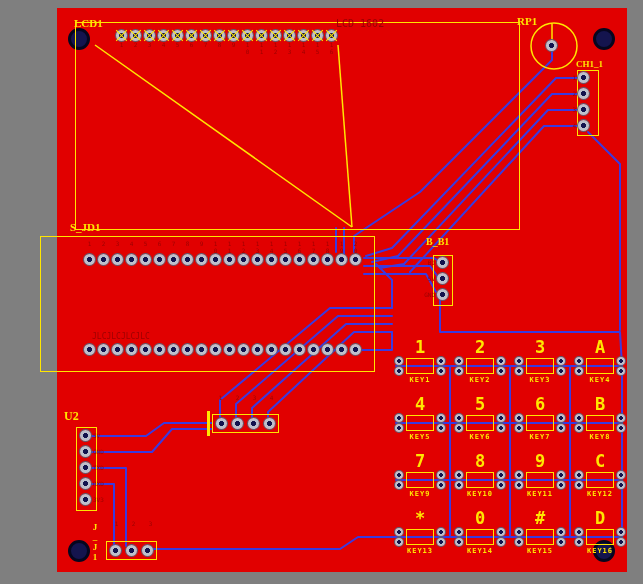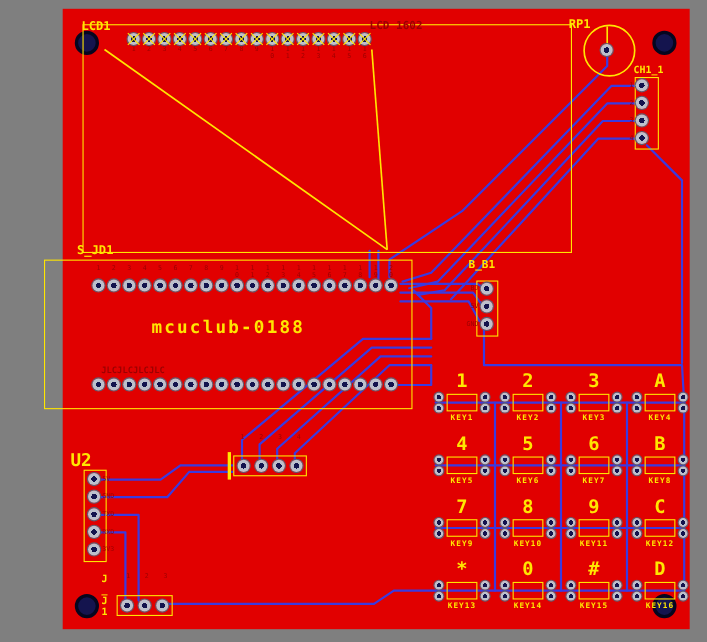--- a/index.html
+++ b/index.html
@@ -4,22 +4,22 @@
 <style>
   html,body{margin:0;padding:0;background:#555;}
   .stage{position:relative;width:643px;height:584px;background:#7f7f7f;overflow:hidden;
          font-family:"DejaVu Sans Mono","Liberation Mono",monospace;}
   .board{position:absolute;left:57px;top:8px;width:570px;height:564px;background:#e10000;}
   .traces{position:absolute;left:0;top:0;pointer-events:none;}
   .hole{position:absolute;width:22px;height:22px;border-radius:50%;background:#14144e;
         border:3px solid #06061e;box-sizing:border-box;}
   .silk{position:absolute;border:1px solid #ffe600;box-sizing:border-box;}
   .silkbar{position:absolute;background:#ffe600;}
-  .ytext{position:absolute;color:#ffe600;font-weight:bold;white-space:nowrap;}
-  .rtext{position:absolute;color:#9c0000;font-weight:bold;white-space:nowrap;}
+  .ytext{position:absolute;color:#ffe600;font-weight:bold;white-space:nowrap;font-family:Liberation Serif, serif;}
+  .rtext{position:absolute;color:#9c0000;font-weight:normal;white-space:nowrap;}
   .vert{writing-mode:vertical-rl;text-orientation:upright;}
   .pad{position:relative;display:inline-block;width:11px;height:11px;border-radius:50%;
        background:radial-gradient(circle,#14144e 0 2.5px,#bcc0cc 2.5px);
        box-shadow:0 0 0 1px #5a5e72;flex:none;}
   .pad.crossed::before,.pad.crossed::after{content:"";position:absolute;left:-2px;top:5px;
        width:15px;height:1px;background:#ffe600;}
   .pad.crossed::before{transform:rotate(45deg);}
   .pad.crossed::after{transform:rotate(-45deg);}
   .pad-row{position:absolute;display:flex;gap:3px;}
   .pin{display:flex;flex-direction:column;align-items:center;}
@@ -270,21 +270,20 @@
     </div>
       <div class="pin">
       <span class="pin-num">19</span>
       <span class="pad"></span>
     </div>
       <div class="pin">
       <span class="pin-num">20</span>
       <span class="pad"></span>
     </div>
     </div>
-  <div class="ytext" style="left:40px;top:288px;width:335px;text-align:center;font-size:16px;letter-spacing:2px">mcuclub-0188</div>
   <div class="rtext" style="left:92px;top:332px;font-size:8px">JLCJLCJLCJLC</div>
   <div class="pad-row" style="left:84px;top:344px">
     <div class="pin">
       <span class="pad"></span>
     </div>
   <div class="pin">
       <span class="pad"></span>
     </div>
       <div class="pin">
       <span class="pad"></span>
@@ -352,21 +351,21 @@
     <div class="hrow">
         <span class="plabel r">5V</span>
         <span class="pad"></span>
       </div>
     <div class="hrow">
         <span class="plabel r">GND</span>
         <span class="pad"></span>
       </div>
   </div>
 
-  <div class="ytext" style="left:64px;top:409px;font-size:16px">U2</div>
+  <div class="ytext" style="left:64px;top:409px;font-size:12px">U2</div>
   <div class="silk" style="left:76px;top:427px;width:21px;height:84px"></div>
   <div class="vstrip" style="left:80px;top:430px">
     <div class="hrow">
         <span class="pad"></span>
         <span class="plabel">5V</span>
       </div>
     <div class="hrow">
         <span class="pad"></span>
         <span class="plabel">GND</span>
       </div>

